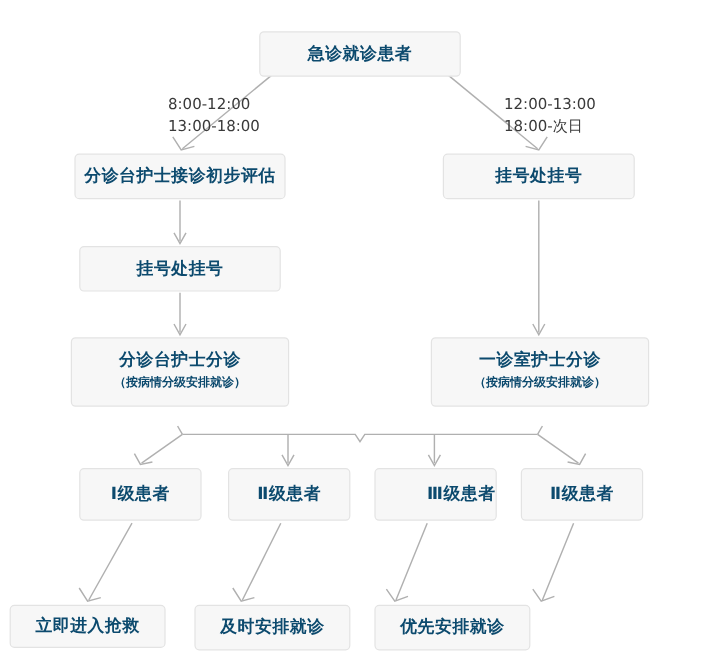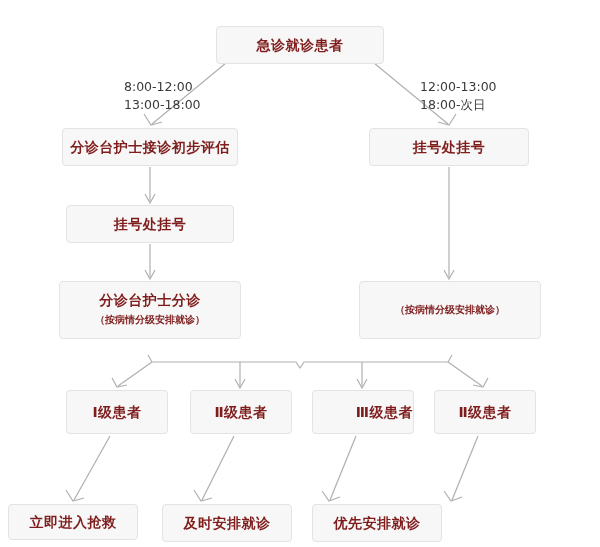--- a/index.html
+++ b/index.html
@@ -16,21 +16,21 @@
     height: 547px;
     background: #ffffff;
     overflow: hidden;
   }
   .node {
     position: absolute;
     box-sizing: border-box;
     background: #f7f7f7;
     border: 1px solid #e3e3e3;
     border-radius: 4px;
-    color: #7f1d1d;
+    color: #0c4a6e;
     display: flex;
     flex-direction: column;
     align-items: center;
     justify-content: center;
     text-align: center;
     font-size: 14px;
     line-height: 20px;
     font-weight: bold;
     letter-spacing: 0.5px;
     z-index: 2;
@@ -114,21 +114,21 @@
     <polyline points="322,491 329,501 340,497"></polyline>
 
     <line x1="478" y1="436" x2="452" y2="500"></line>
     <polyline points="444,491 451,501 462,497"></polyline>
   </svg>
 
   <div class="node" style="left:216px; top:26px; width:168px; height:38px;">
     <span>急诊就诊患者</span>
   </div>
 
-  <div class="edge-label" style="left:124px; top:78px;">
+  <div class="edge-label" style="left:140px; top:78px;">
     <div>8:00-12:00</div>
     <div>13:00-18:00</div>
   </div>
   <div class="edge-label" style="left:420px; top:78px;">
     <div>12:00-13:00</div>
     <div>18:00-次日</div>
   </div>
 
   <div class="node" style="left:62px; top:128px; width:176px; height:38px;">
     <span>分诊台护士接诊初步评估</span>
@@ -139,20 +139,21 @@
 
   <div class="node" style="left:66px; top:205px; width:168px; height:38px;">
     <span>挂号处挂号</span>
   </div>
 
   <div class="node" style="left:59px; top:281px; width:182px; height:58px;">
     <span>分诊台护士分诊</span>
     <span class="line2">（按病情分级安排就诊）</span>
   </div>
   <div class="node" style="left:359px; top:281px; width:182px; height:58px;">
+    <span>一诊室护士分诊</span>
     <span class="line2">（按病情分级安排就诊）</span>
   </div>
 
   <div class="node" style="left:66px; top:390px; width:102px; height:44px;">
     <span>Ⅰ级患者</span>
   </div>
   <div class="node" style="left:190px; top:390px; width:102px; height:44px;">
     <span>Ⅱ级患者</span>
   </div>
   <div class="node" style="left:312px; top:390px; width:102px; height:44px;align-items:flex-end;">

